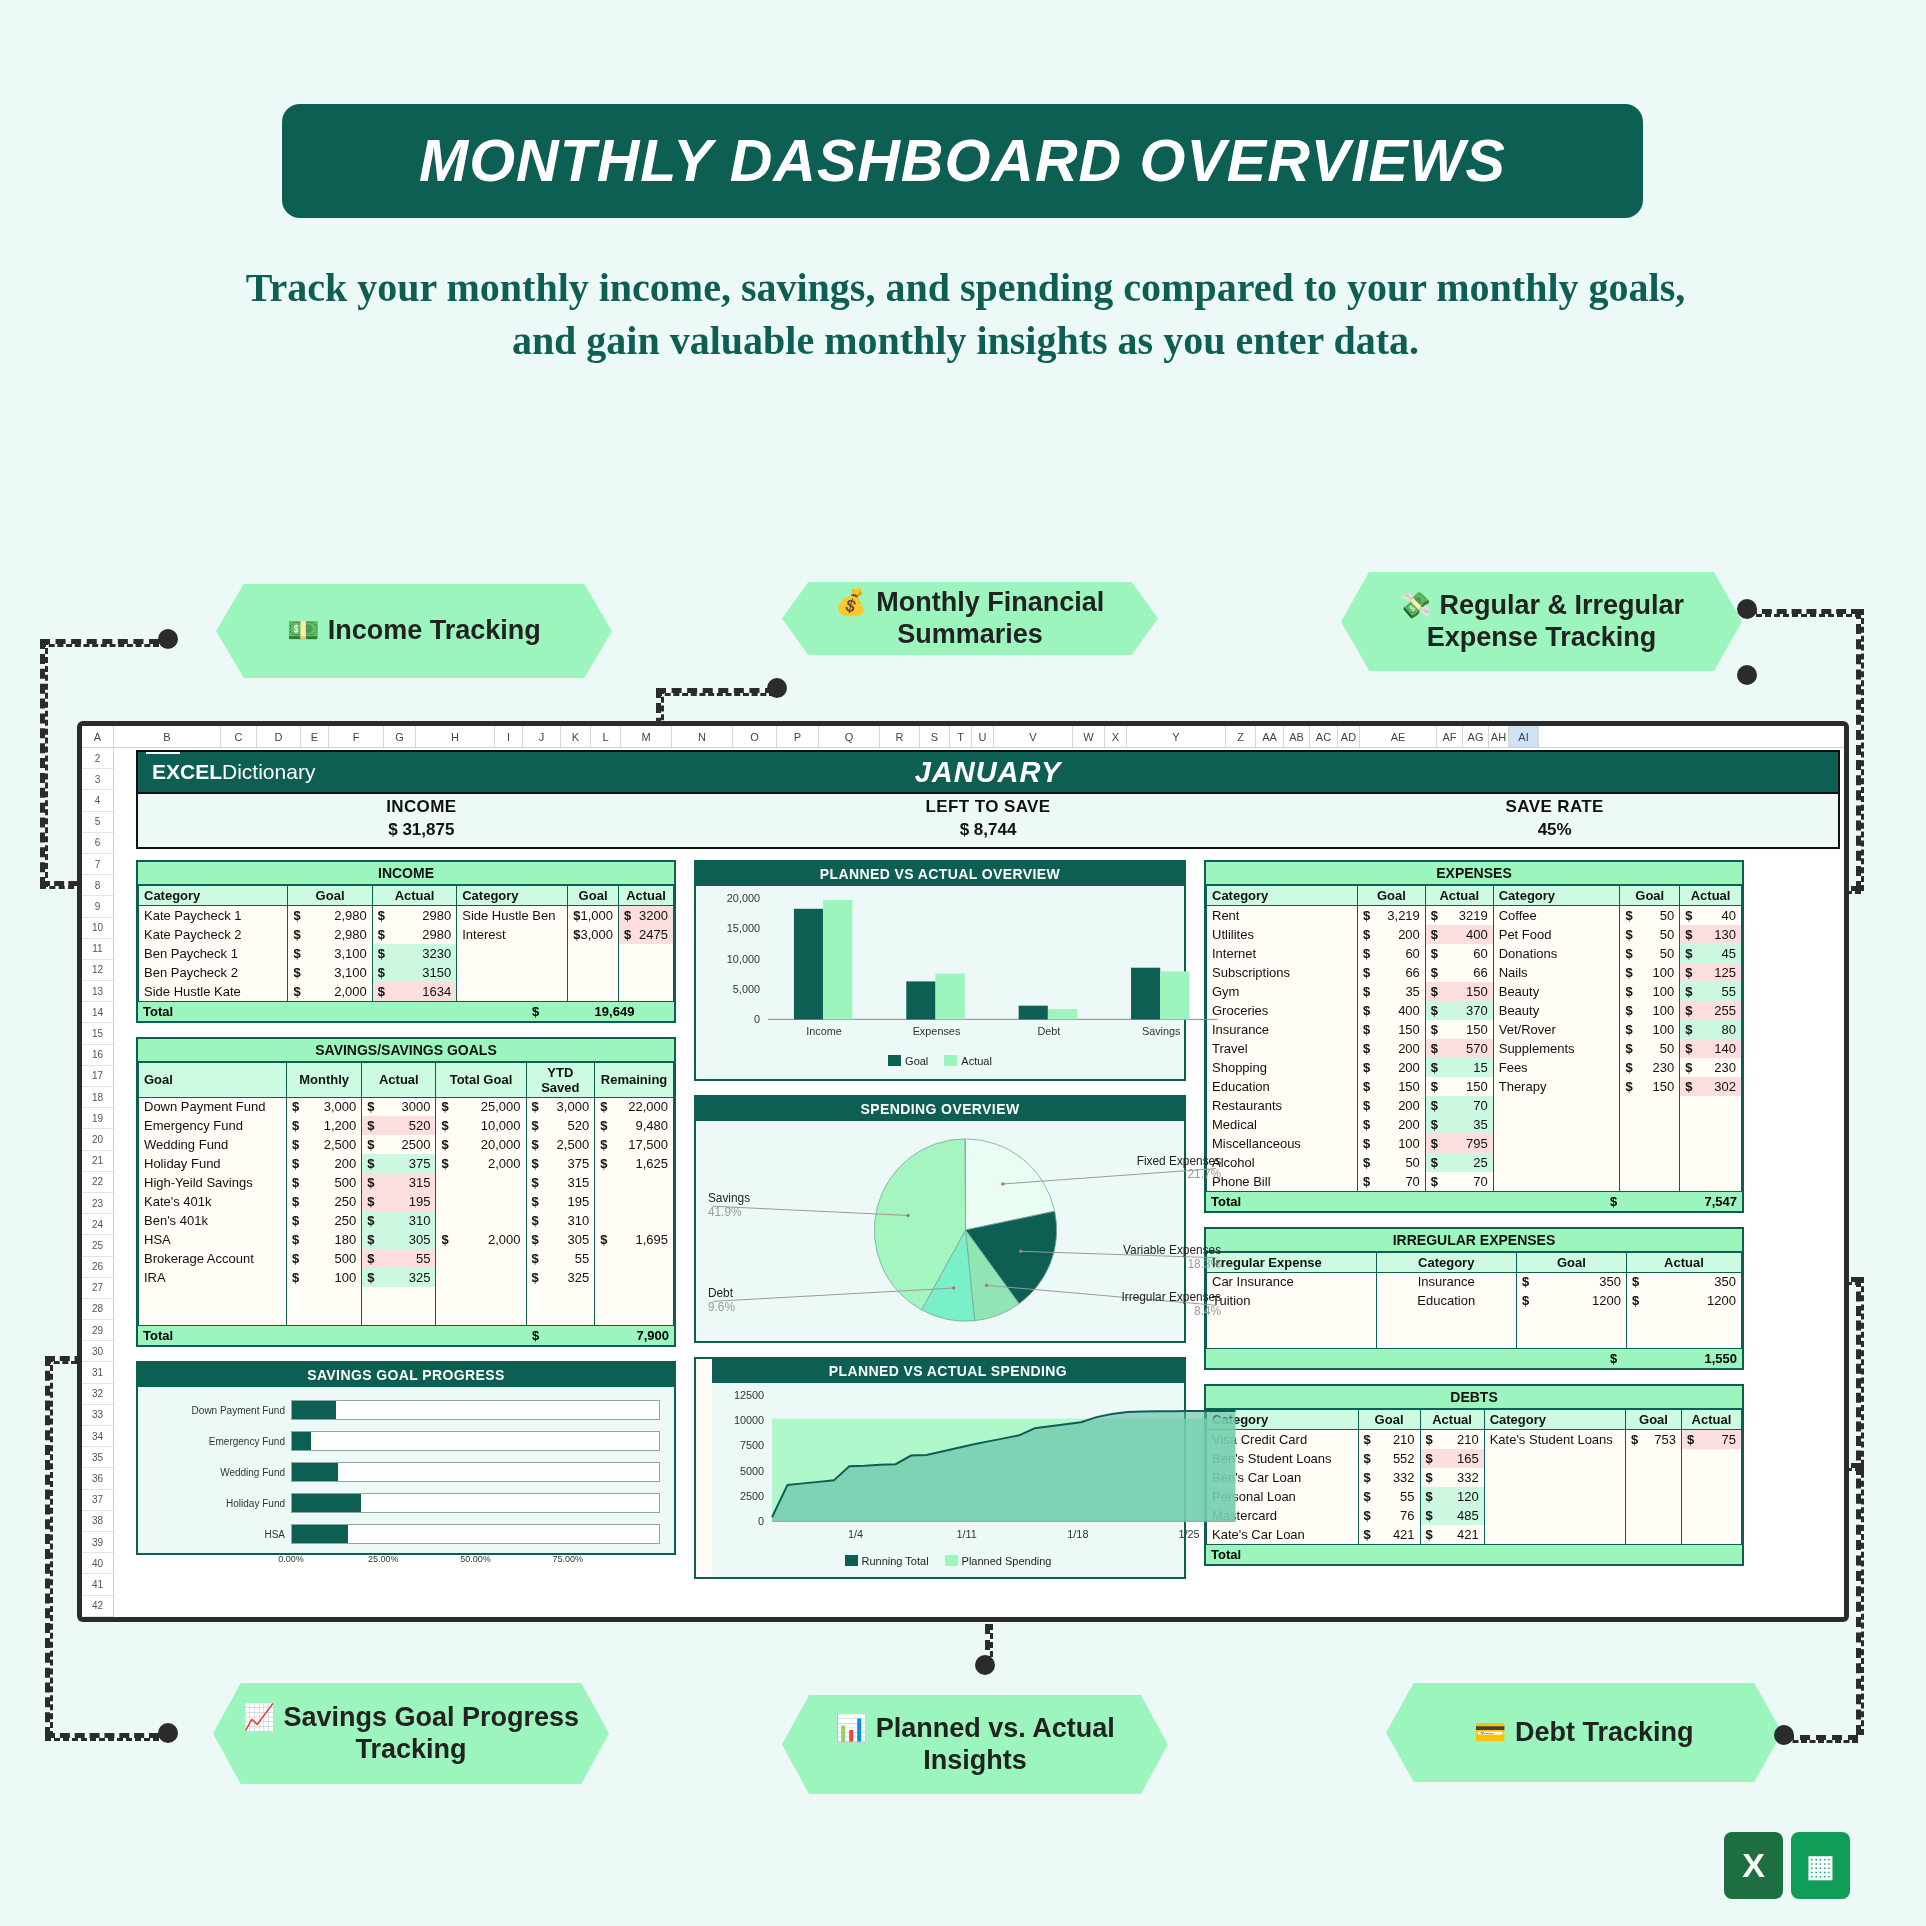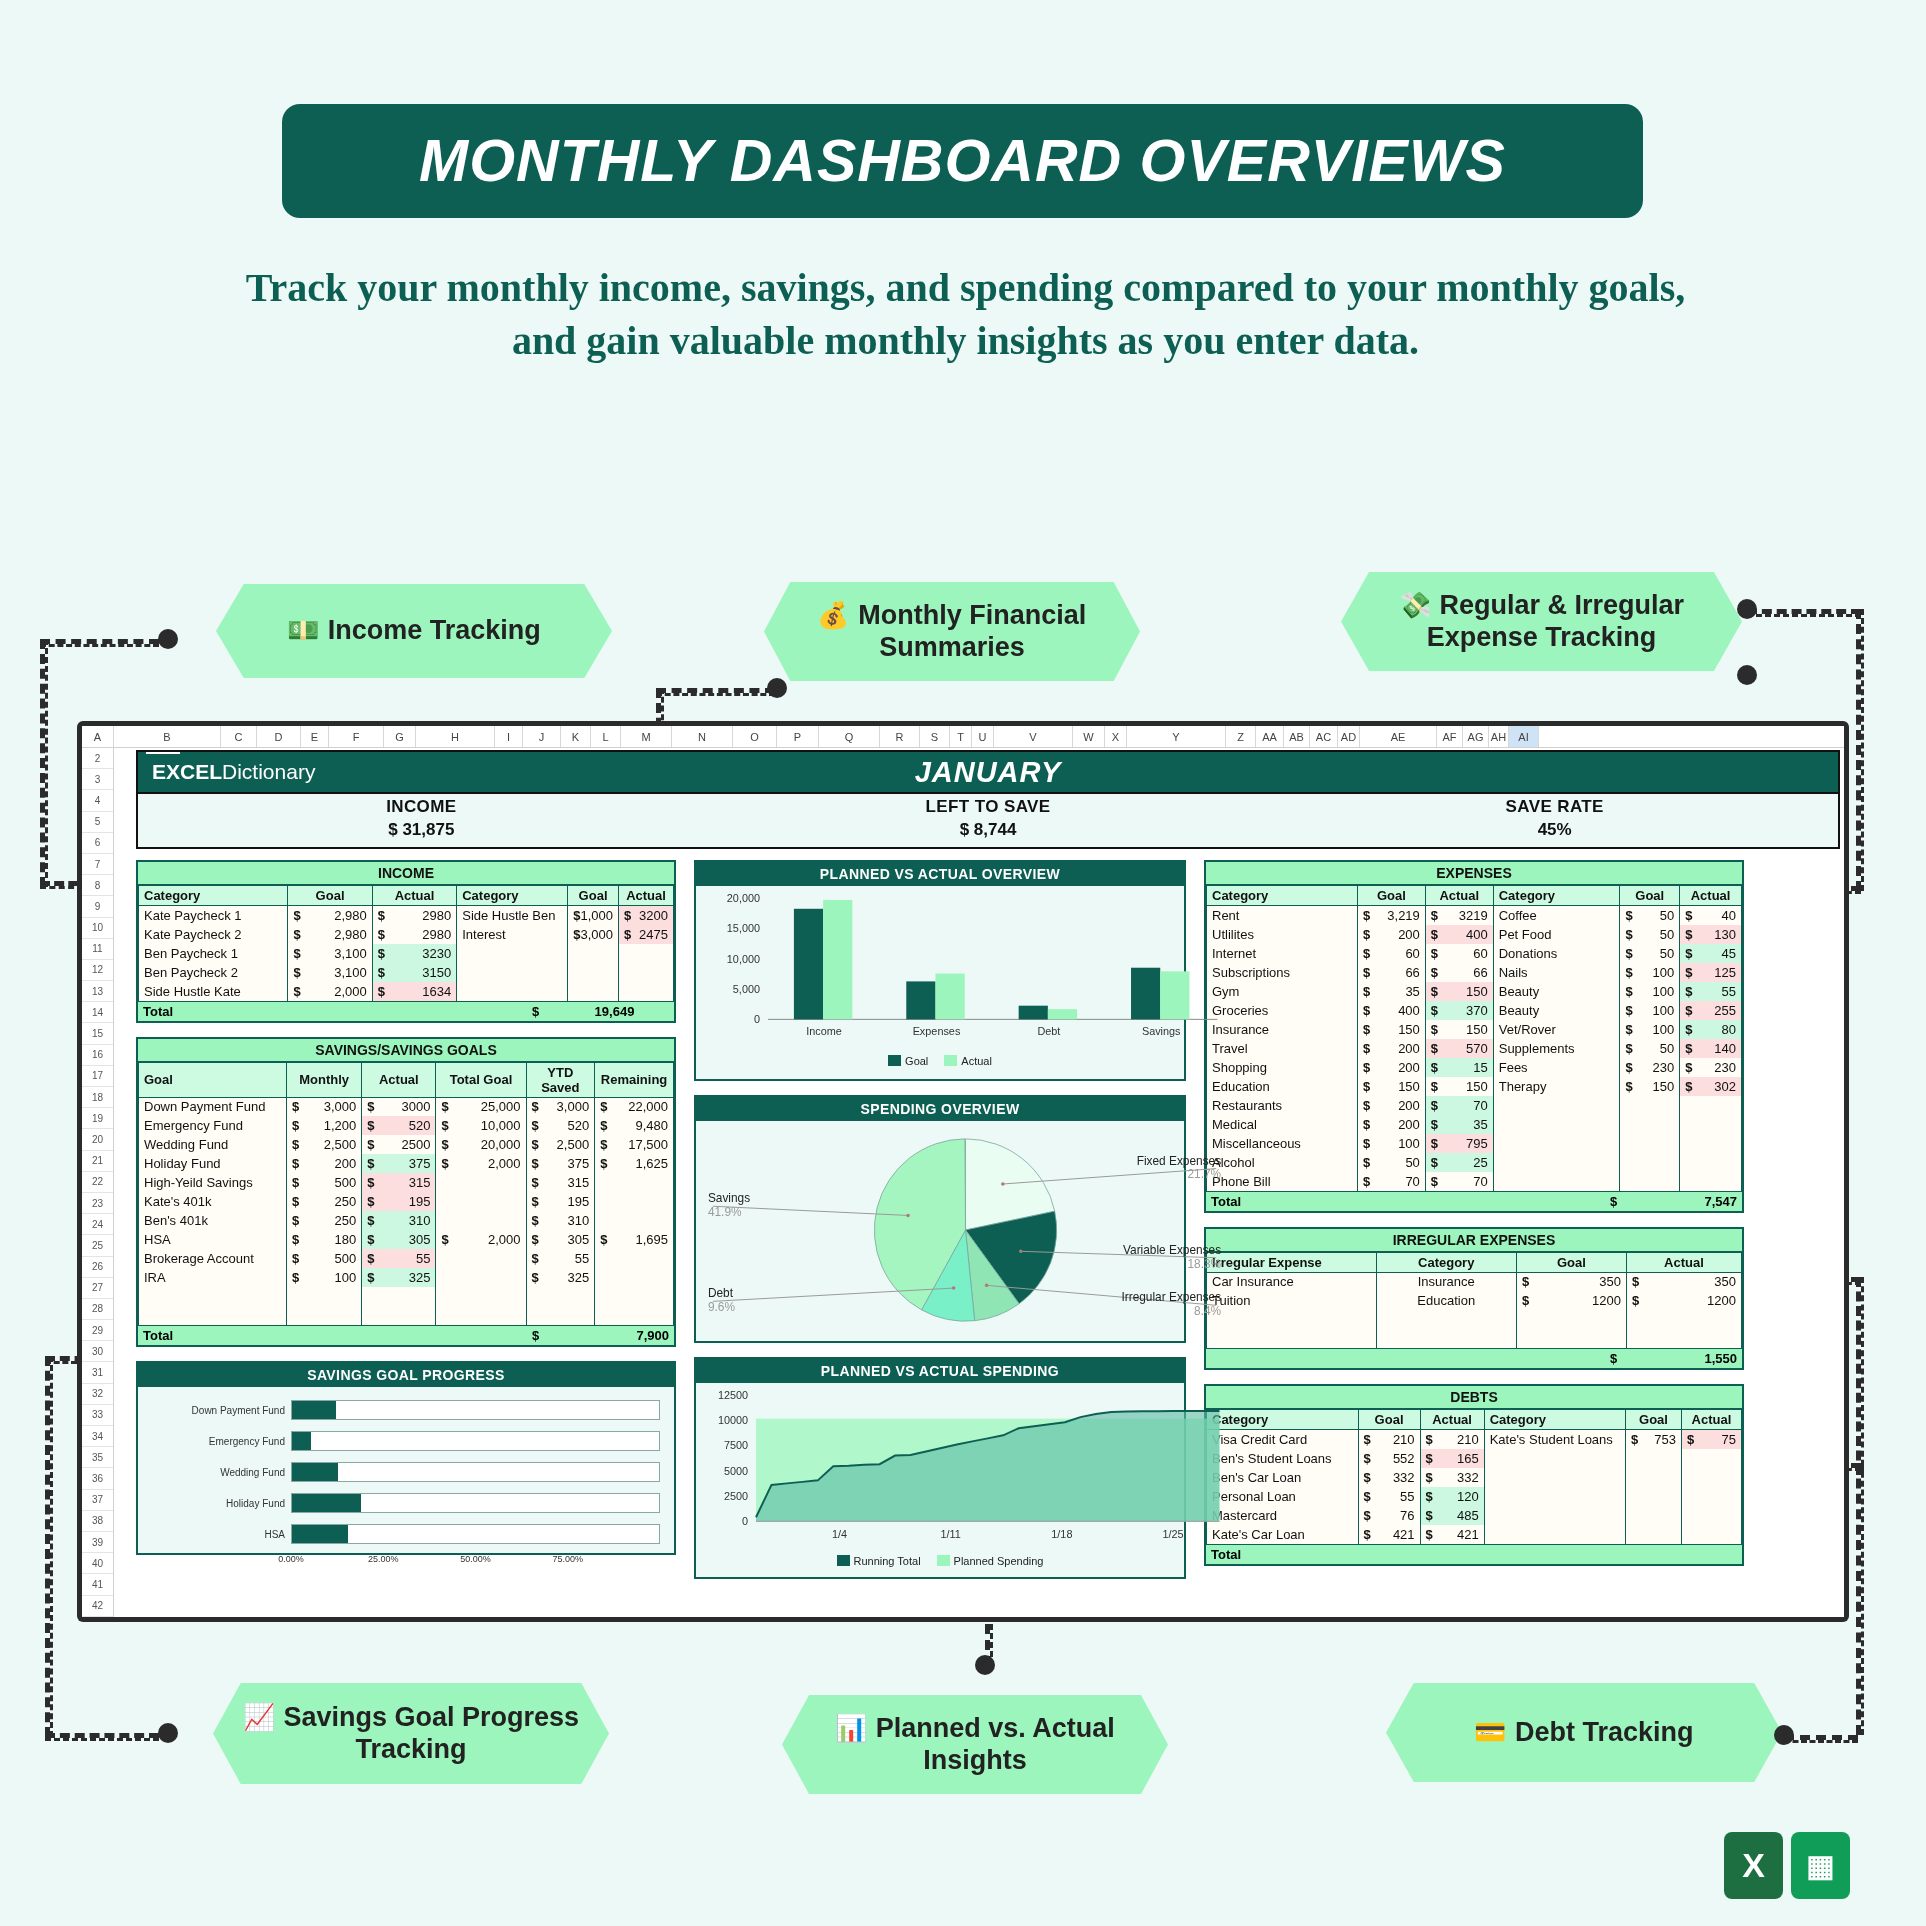--- a/index.html
+++ b/index.html
@@ -142,21 +142,21 @@
 <body>
 
 <div id="title-banner">
   <span>MONTHLY DASHBOARD OVERVIEWS</span>
 </div>
 <div id="subtitle">Track your monthly income, savings, and spending compared to your monthly goals, and gain valuable monthly insights as you enter data.</div>
 
 <div class="callout" style="left:216px; top:584px; width:396px; height:94px;">
   <span><span class="emoji">💵</span><span>Income Tracking</span></span>
 </div>
-<div class="callout" style="left:764px; top:582px; width:376px; height:99px;">
+<div class="callout" style="left:782px; top:582px; width:376px; height:73px;">
   <span><span class="emoji">💰</span><span>Monthly Financial Summaries</span></span>
 </div>
 <div class="callout" style="left:1341px; top:572px; width:401px; height:99px;">
   <span><span class="emoji">💸</span><span>Regular &amp; Irregular Expense Tracking</span></span>
 </div>
 
 <div class="callout" style="left:213px; top:1683px; width:396px; height:101px;">
   <span><span class="emoji">📈</span><span>Savings Goal Progress Tracking</span></span>
 </div>
 <div class="callout" style="left:782px; top:1695px; width:386px; height:99px;">
@@ -595,21 +595,21 @@
                     <text x="12" y="178" text-anchor="start" font-size="12" fill="#222">Debt</text>
                     <text x="12" y="192" text-anchor="start" font-size="12" fill="#9a9a9a">9.6%</text>
                     <polyline points="214.03229218826297,95.3103828826929 17,86" fill="none" stroke="#999" stroke-width="1"></polyline>
                     <circle cx="214.03229218826297" cy="95.3103828826929" r="1.8" fill="#b07a7a"></circle>
                     <text x="12" y="82" text-anchor="start" font-size="12" fill="#222">Savings</text>
                     <text x="12" y="96" text-anchor="start" font-size="12" fill="#9a9a9a">41.9%</text>
                   </svg>
             </div>
           </div>
 
-          <div class="panel" style="margin-top:14px;border-color:#0d5f54;">
+          <div class="panel" style="margin-top:14px;border-color:#0d5f54;padding-left:16px;">
             <div class="chart-title">PLANNED VS ACTUAL SPENDING</div>
             <div class="chartbox" style="height:194px;position:relative;">
               <svg id="area-svg" width="540" height="166" viewBox="0 0 545 168">
                     <text x="52" y="144" text-anchor="end" font-size="11" fill="#333">0</text>
                     <text x="52" y="118.4" text-anchor="end" font-size="11" fill="#333">2500</text>
                     <text x="52" y="92.8" text-anchor="end" font-size="11" fill="#333">5000</text>
                     <text x="52" y="67.2" text-anchor="end" font-size="11" fill="#333">7500</text>
                     <text x="52" y="41.599999999999994" text-anchor="end" font-size="11" fill="#333">10000</text>
                     <text x="52" y="16" text-anchor="end" font-size="11" fill="#333">12500</text>
                     <rect x="60" y="36.06399999999999" width="469" height="103.936" fill="#9cf5bd" opacity="0.75"></rect>

